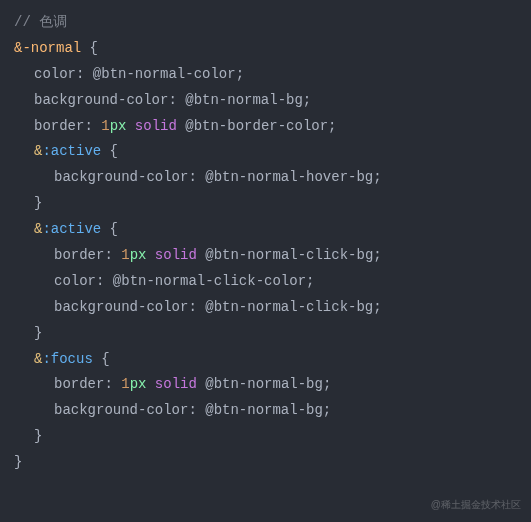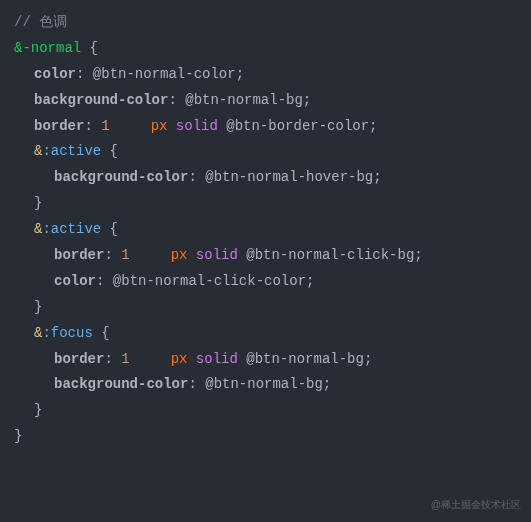--- a/index.html
+++ b/index.html
@@ -12,28 +12,28 @@
     width: 531px;
     height: 522px;
     color: #abb2bf;
     position: relative;
     overflow: hidden;
   }
   .line { white-space: pre; }
   .i1 { padding-left: 20px; }
   .i2 { padding-left: 40px; }
   .comment { color: #7f848e; }
-  .selector { color: #22c55e; }
+  .selector { color: #fdba74; }
   .pseudo { color: #61afef; }
   .amp { color: #e5c07b; }
-  .prop { color: #abb2bf; font-weight: bold; }
+  .prop { color: #abb2bf; }
   .punct { color: #abb2bf; }
   .brace { color: #abb2bf; }
   .num { color: #d19a66; }
-  .unit { color: #f97316; margin-left: 41px; }
+  .unit { color: #86efac; }
   .kw { color: #c678dd; }
   .var { color: #abb2bf; }
   .watermark {
     position: absolute;
     bottom: 8px;
     right: 10px;
     color: rgba(255,255,255,0.25);
     font-size: 10px;
     font-family: sans-serif;
   }
@@ -59,20 +59,21 @@
 <div class="line i2"><span class="prop">background-color</span><span class="punct">: </span><span class="var">@btn-normal-hover-bg</span><span class="punct">;</span></div>
 
 <div class="line i1"><span class="brace">}</span></div>
 
 <div class="line i1"><span class="amp">&amp;</span><span class="pseudo">:active</span><span class="brace"> {</span></div>
 
 <div class="line i2"><span class="prop">border</span><span class="punct">: </span><span class="num">1</span><span class="unit">px</span><span class="kw"> solid </span><span class="var">@btn-normal-click-bg</span><span class="punct">;</span></div>
 
 <div class="line i2"><span class="prop">color</span><span class="punct">: </span><span class="var">@btn-normal-click-color</span><span class="punct">;</span></div>
 
+<div class="line i2"><span class="prop">background-color</span><span class="punct">: </span><span class="var">@btn-normal-click-bg</span><span class="punct">;</span></div>
 
 <div class="line i1"><span class="brace">}</span></div>
 
 <div class="line i1"><span class="amp">&amp;</span><span class="pseudo">:focus</span><span class="brace"> {</span></div>
 
 <div class="line i2"><span class="prop">border</span><span class="punct">: </span><span class="num">1</span><span class="unit">px</span><span class="kw"> solid </span><span class="var">@btn-normal-bg</span><span class="punct">;</span></div>
 
 <div class="line i2"><span class="prop">background-color</span><span class="punct">: </span><span class="var">@btn-normal-bg</span><span class="punct">;</span></div>
 
 <div class="line i1"><span class="brace">}</span></div>

